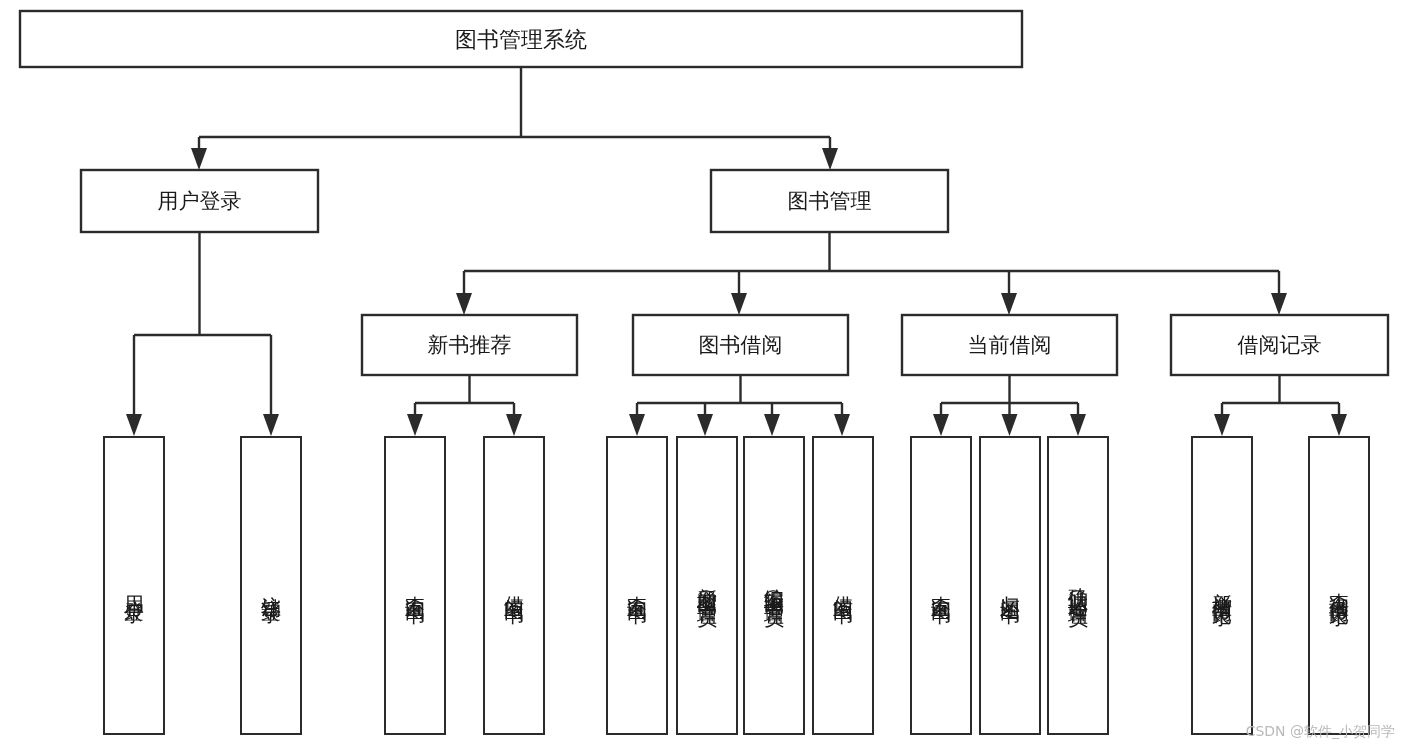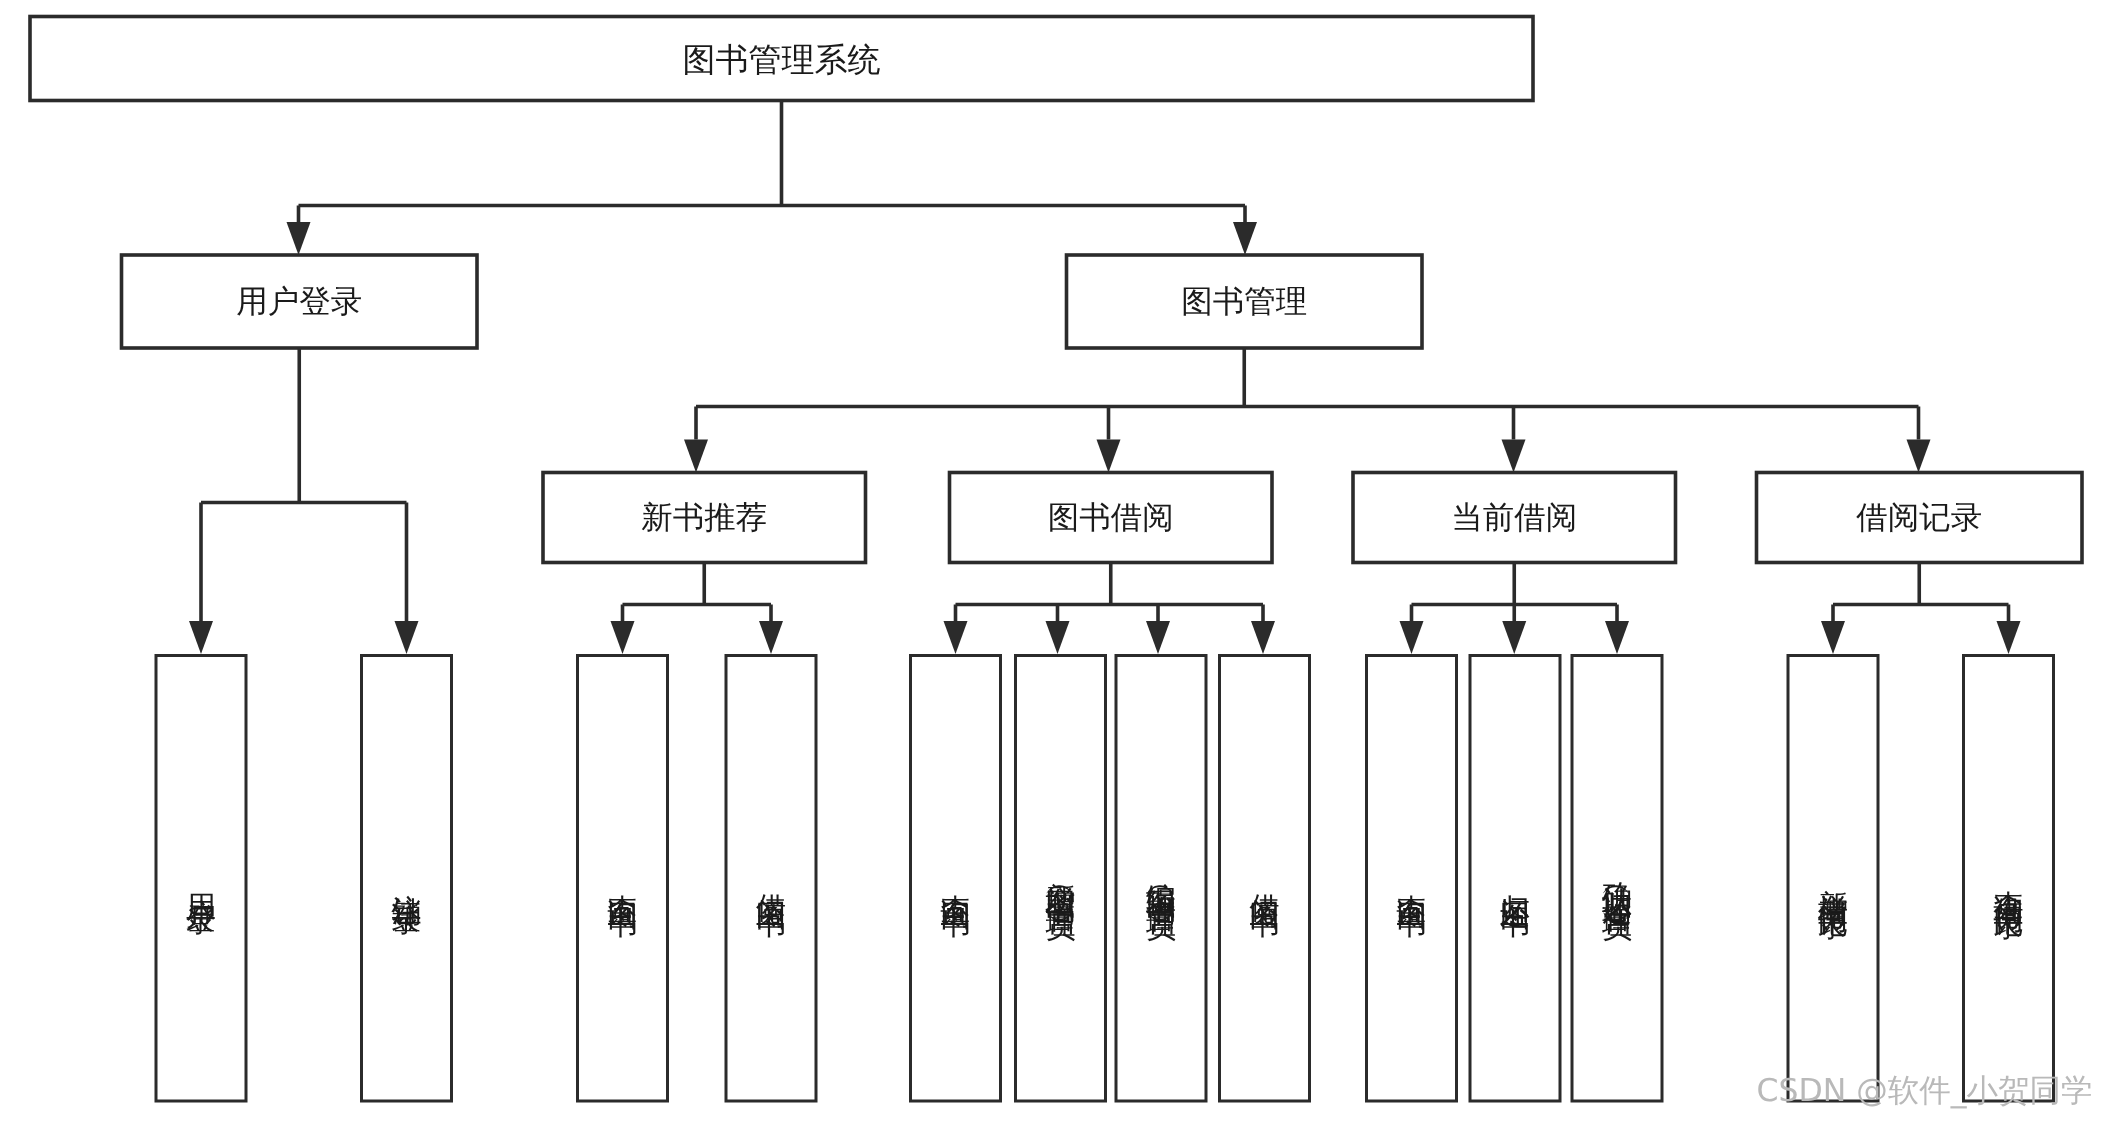--- a/index.html
+++ b/index.html
@@ -71,21 +71,21 @@
     color: #1a1a1a;
     letter-spacing: 3px;
     white-space: nowrap;
     text-align: center;
   }
   .watermark {
     position: absolute;
     right: 10px;
     bottom: 6px;
     font-family: "DejaVu Sans", "Liberation Sans", sans-serif;
-    font-size: 21px;
+    font-size: 14px;
     color: #b9b9b9;
     white-space: nowrap;
     pointer-events: none;
   }
 </style>
 </head>
 <body>
 
 <div id="diagram-root">
 

